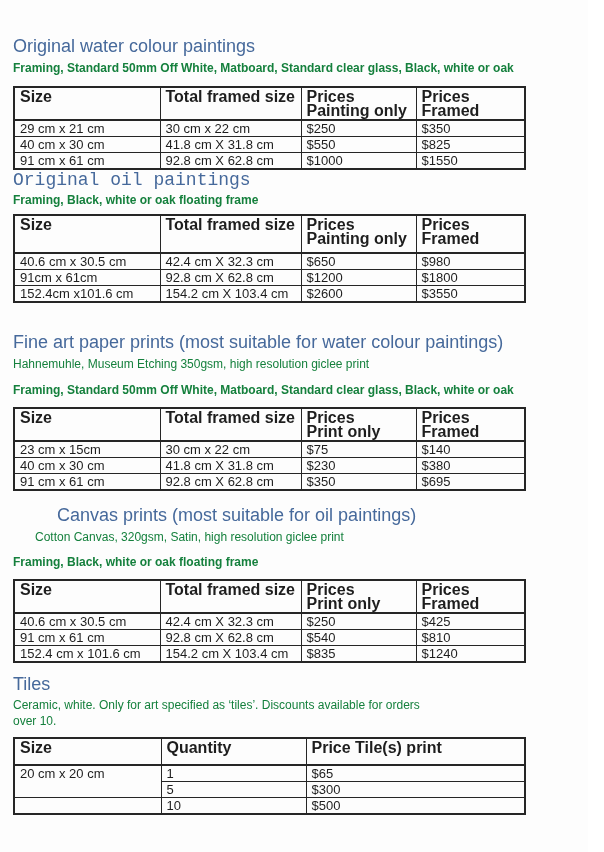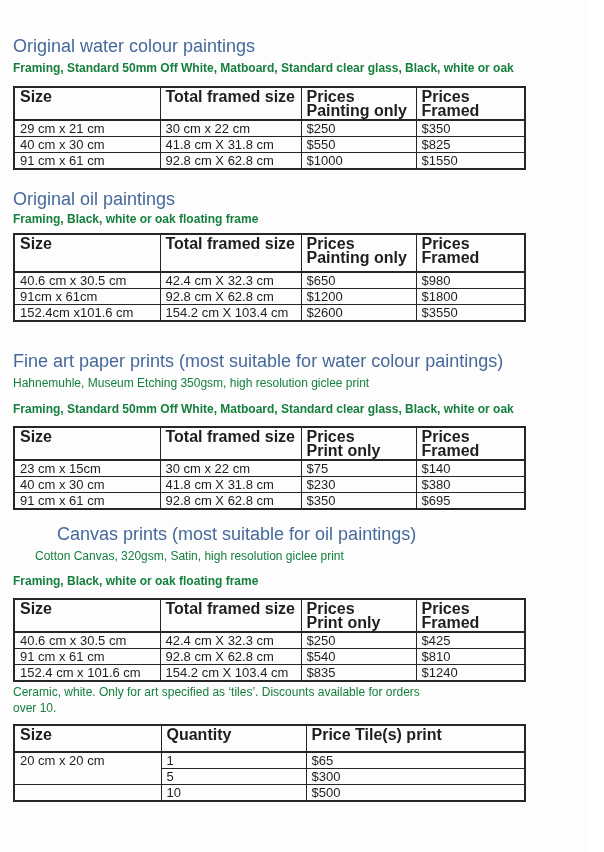--- a/index.html
+++ b/index.html
@@ -50,21 +50,21 @@
     font-size: 13px;
     line-height: 15px;
     height: 15px;
     padding: 0 2px 0 5px;
     white-space: nowrap;
   }
 
   
   #s1 .framing { margin-top: 3px; }
   #s1 table   { margin-top: 10px; }
-  #s2 .heading { margin-top: 19px; }
+  #s2 .heading { margin-top: 0; font-family: Liberation Mono, monospace; }
   #s2 .framing { margin-top: 1px; }
   #s2 table    { margin-top: 6px; }
   #s2 th       { padding-bottom: 7px; }
   #s3 .heading { margin-top: 29px; }
   #s3 .intro   { margin-top: 3px; }
   #s3 .framing { margin-top: 10px; }
   #s3 table    { margin-top: 9px; }
   #s4 .heading { margin-top: 14px; margin-left: 44px; }
   #s4 .intro   { margin-top: 3px; margin-left: 22px; }
   #s4 .framing { margin-top: 9px; }
@@ -247,20 +247,21 @@
           <td>152.4 cm x 101.6 cm</td>
           <td>154.2 cm X 103.4 cm</td>
           <td>$835</td>
           <td>$1240</td>
         </tr>
       </tbody>
     </table>
   </section>
 
   <section id="s5">
+    <h2 class="heading">Tiles</h2>
     <p class="intro">Ceramic, white. Only for art specified as ‘tiles’. Discounts available for orders
 over 10.</p>
     <table class="price">
       <colgroup>
           <col style="width:147px">
           <col style="width:145px">
           <col style="width:219px">
         </colgroup>
       <thead>
         <tr>

